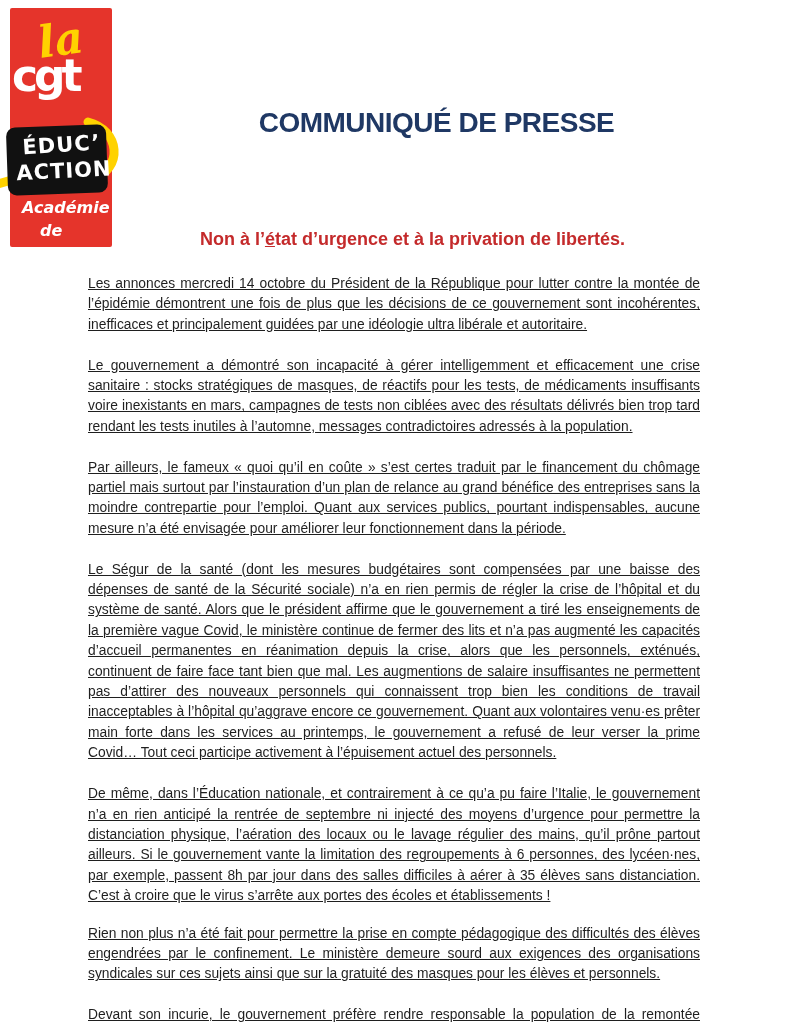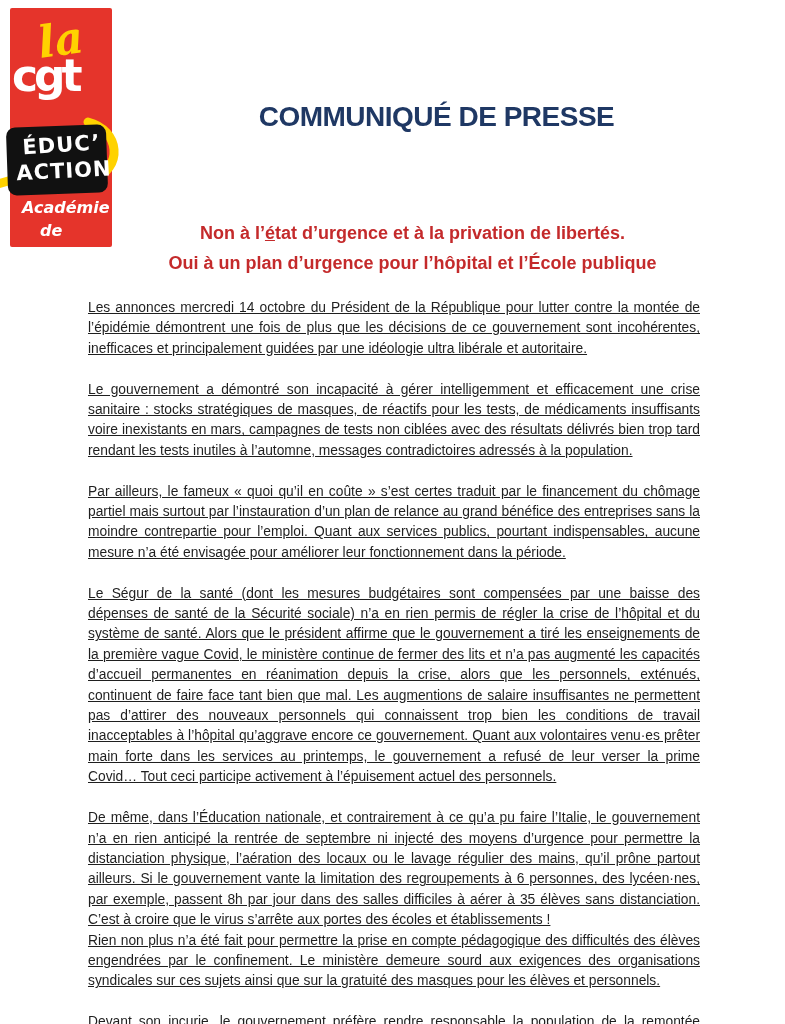--- a/index.html
+++ b/index.html
@@ -47,21 +47,21 @@
   .arrows-svg{position:absolute;left:-14px;top:108px;width:132px;height:92px;pointer-events:none;}
   .academie{
     position:absolute;left:12px;top:188px;
     color:#ffffff;font-style:italic;font-weight:600;
     font-size:16px;line-height:23px;
     font-family:"DejaVu Sans",sans-serif;
   }
   .academie .l2{padding-left:18px;}
   
   .title{
-    margin:10px;padding:90px 0 0 88px;
+    margin:16px;padding:90px 0 0 88px;
     text-align:center;
     font-size:28px;line-height:34px;
     font-weight:900;letter-spacing:-0.5px;
     color:#1f3864;
   }
   
   .red-heading{
     margin:84px 0 0 0;
     text-align:center;
     font-size:18px;line-height:30px;
@@ -72,21 +72,21 @@
   
   .body{
     display:block;
     margin:20px 85px 0 88px;
     width:612px;
     text-align:justify;
     font-size:13.8px;line-height:20.4px;
     color:#1f1f1f;
   }
   .body p{margin:0 0 20.4px 0;text-decoration:underline;}
-  .body p.no-gap{margin-bottom:0;}
+  .body p.no-gap{margin-bottom:17px;}
 </style>
 </head>
 <body>
 
 <div class="page">
 
   <div class="logo">
     <div class="logo-la">la</div>
     <div class="logo-cgt">cgt</div>
 
@@ -107,21 +107,20 @@
     <div class="academie">
       <div class="l1">Académie</div>
       <div class="l2">de Reims</div>
     </div>
   </div>
 
   <h1 class="title">COMMUNIQUÉ DE PRESSE</h1>
 
   <h2 class="red-heading">
     <span class="line"><span>Non à l’</span><span class="u">é</span><span>tat d’urgence et à la privation de libertés.</span></span>
-    <span class="line">Oui à un plan d’urgence pour l’hôpital et l’École publique</span>
   </h2>
 
   <main class="body">
     <p>Les annonces mercredi 14 octobre du Président de la République pour lutter contre la montée de l’épidémie démontrent une fois de plus que les décisions de ce gouvernement sont incohérentes, inefficaces et principalement guidées par une idéologie ultra libérale et autoritaire.</p>
     <p>Le gouvernement a démontré son incapacité à gérer intelligemment et efficacement une crise sanitaire : stocks stratégiques de masques, de réactifs pour les tests, de médicaments insuffisants voire inexistants en mars, campagnes de tests non ciblées avec des résultats délivrés bien trop tard rendant les tests inutiles à l’automne, messages contradictoires adressés à la population.</p>
     <p>Par ailleurs, le fameux « quoi qu’il en coûte » s’est certes traduit par le financement du chômage partiel mais surtout par l’instauration d’un plan de relance au grand bénéfice des entreprises sans la moindre contrepartie pour l’emploi. Quant aux services publics, pourtant indispensables, aucune mesure n’a été envisagée pour améliorer leur fonctionnement dans la période.</p>
     <p>Le Ségur de la santé (dont les mesures budgétaires sont compensées par une baisse des dépenses de santé de la Sécurité sociale) n’a en rien permis de régler la crise de l’hôpital et du système de santé. Alors que le président affirme que le gouvernement a tiré les enseignements de la première vague Covid, le ministère continue de fermer des lits et n’a pas augmenté les capacités d’accueil permanentes en réanimation depuis la crise, alors que les personnels, exténués, continuent de faire face tant bien que mal. Les augmentions de salaire insuffisantes ne permettent pas d’attirer des nouveaux personnels qui connaissent trop bien les conditions de travail inacceptables à l’hôpital qu’aggrave encore ce gouvernement. Quant aux volontaires venu·es prêter main forte dans les services au printemps, le gouvernement a refusé de leur verser la prime Covid… Tout ceci participe activement à l’épuisement actuel des personnels.</p>
     <p class="no-gap">De même, dans l’Éducation nationale, et contrairement à ce qu’a pu faire l’Italie, le gouvernement n’a en rien anticipé la rentrée de septembre ni injecté des moyens d’urgence pour permettre la distanciation physique, l’aération des locaux ou le lavage régulier des mains, qu’il prône partout ailleurs. Si le gouvernement vante la limitation des regroupements à 6 personnes, des lycéen·nes, par exemple, passent 8h par jour dans des salles difficiles à aérer à 35 élèves sans distanciation. C’est à croire que le virus s’arrête aux portes des écoles et établissements !</p>
     <p>Rien non plus n’a été fait pour permettre la prise en compte pédagogique des difficultés des élèves engendrées par le confinement. Le ministère demeure sourd aux exigences des organisations syndicales sur ces sujets ainsi que sur la gratuité des masques pour les élèves et personnels.</p>
     <p>Devant son incurie, le gouvernement préfère rendre responsable la population de la remontée épidémique et choisit de bafouer les libertés individuelles en relançant l’état d’urgence sanitaire et</p>

